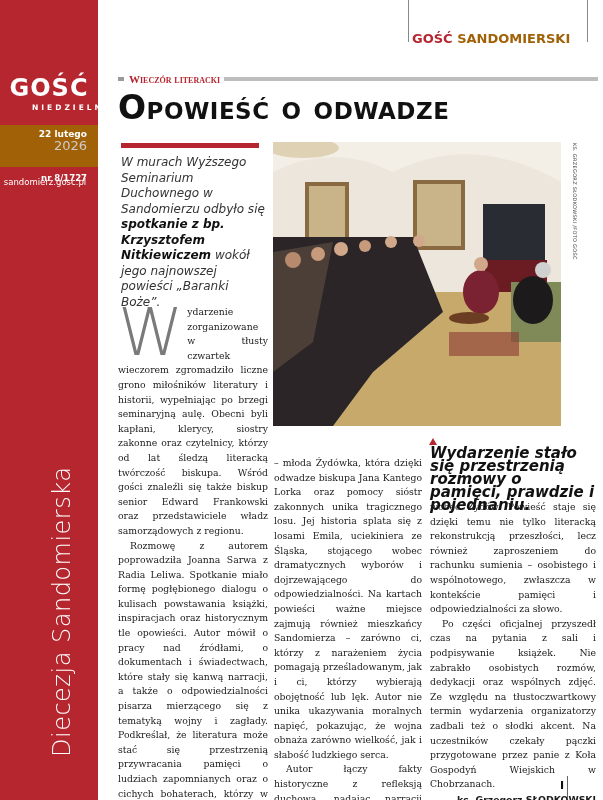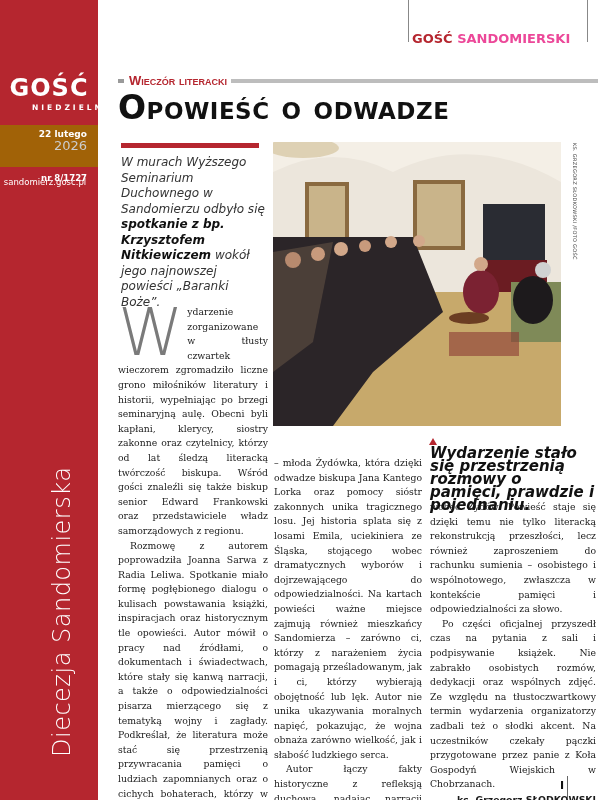--- a/index.html
+++ b/index.html
@@ -18,26 +18,26 @@
   .issue-no { font-weight: bold; font-size: 8.5px; line-height: 11px; margin-top: 22px; }
   .site { position: absolute; left: 0; top: 177px; width: 90px; text-align: center; color: #fff;
           font-family: "DejaVu Sans", sans-serif; font-size: 8.5px; }
   .diocese { position: absolute; left: 48px; top: 757px; transform-origin: 0 0; transform: rotate(-90deg);
              color: #fff; font-family: "DejaVu Sans", sans-serif; font-weight: 300; font-size: 24px; white-space: nowrap; letter-spacing: 0.5px; }
 
   
   .masthead-rule { position: absolute; top: 0; width: 1px; height: 42px; background: #888; }
   .masthead { position: absolute; left: 412px; top: 31px; font-family: "DejaVu Sans", sans-serif; font-weight: bold; font-size: 13px; }
   .masthead .brand { color: #b5262f; }
-  .masthead .region { color: #ec4899; text-align: right; }
+  .masthead .region { color: #a16207; text-align: right; }
 
   
   .section { position: absolute; left: 118px; top: 73px; display: flex; align-items: center; width: 480px; }
   .section .sq { width: 6px; height: 4px; background: #9a9a9a; margin-right: 5px; }
-  .section .label { color: #b5262f; font-family: Liberation Sans, sans-serif; font-weight: bold; font-size: 13px; font-variant: small-caps; margin-right: 4px; white-space: nowrap; }
+  .section .label { color: #b5262f; font-family: Liberation Serif, serif; font-weight: bold; font-size: 11px; font-variant: small-caps; margin-right: 4px; white-space: nowrap; }
   .section .line { flex: 1; height: 4px; background: #bdbdbd; }
 
   .title { position: absolute; left: 118px; top: 88px; font-family: "DejaVu Sans", sans-serif; font-weight: bold; font-size: 33px;
            font-variant: small-caps; color: #111; white-space: nowrap; letter-spacing: 0.5px; text-align: center; }
 
   
   .lead-bar { position: absolute; left: 121px; top: 143px; width: 138px; height: 5px; background: #b5262f; }
   .lead { position: absolute; left: 121px; top: 155px; width: 150px; font-family: "DejaVu Sans", sans-serif; font-size: 12px; line-height: 15.5px; color: #333; font-weight: 300; font-style: italic; }
   .lead b { color: #111; font-weight: bold; }
 

